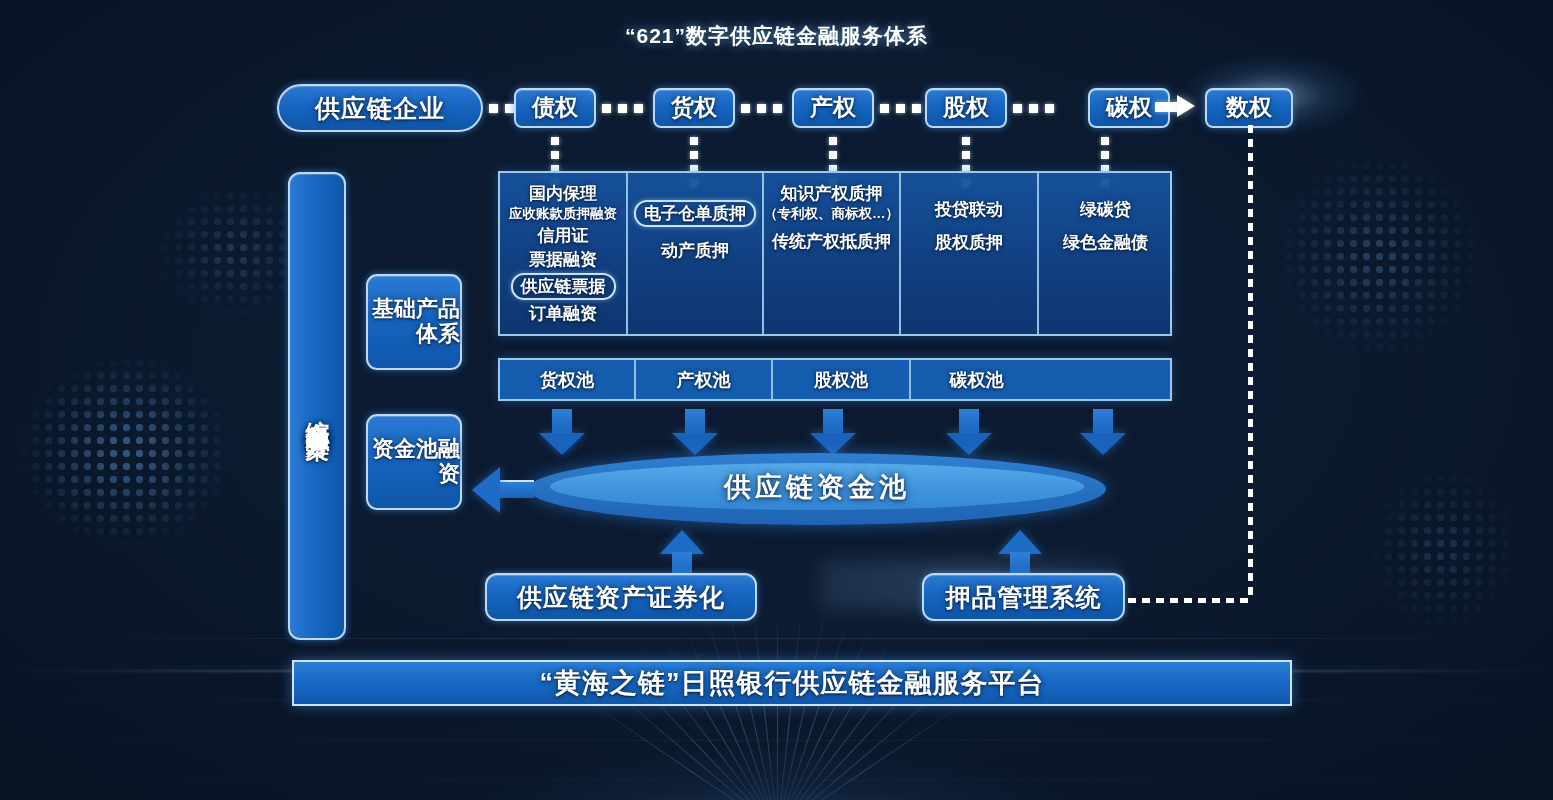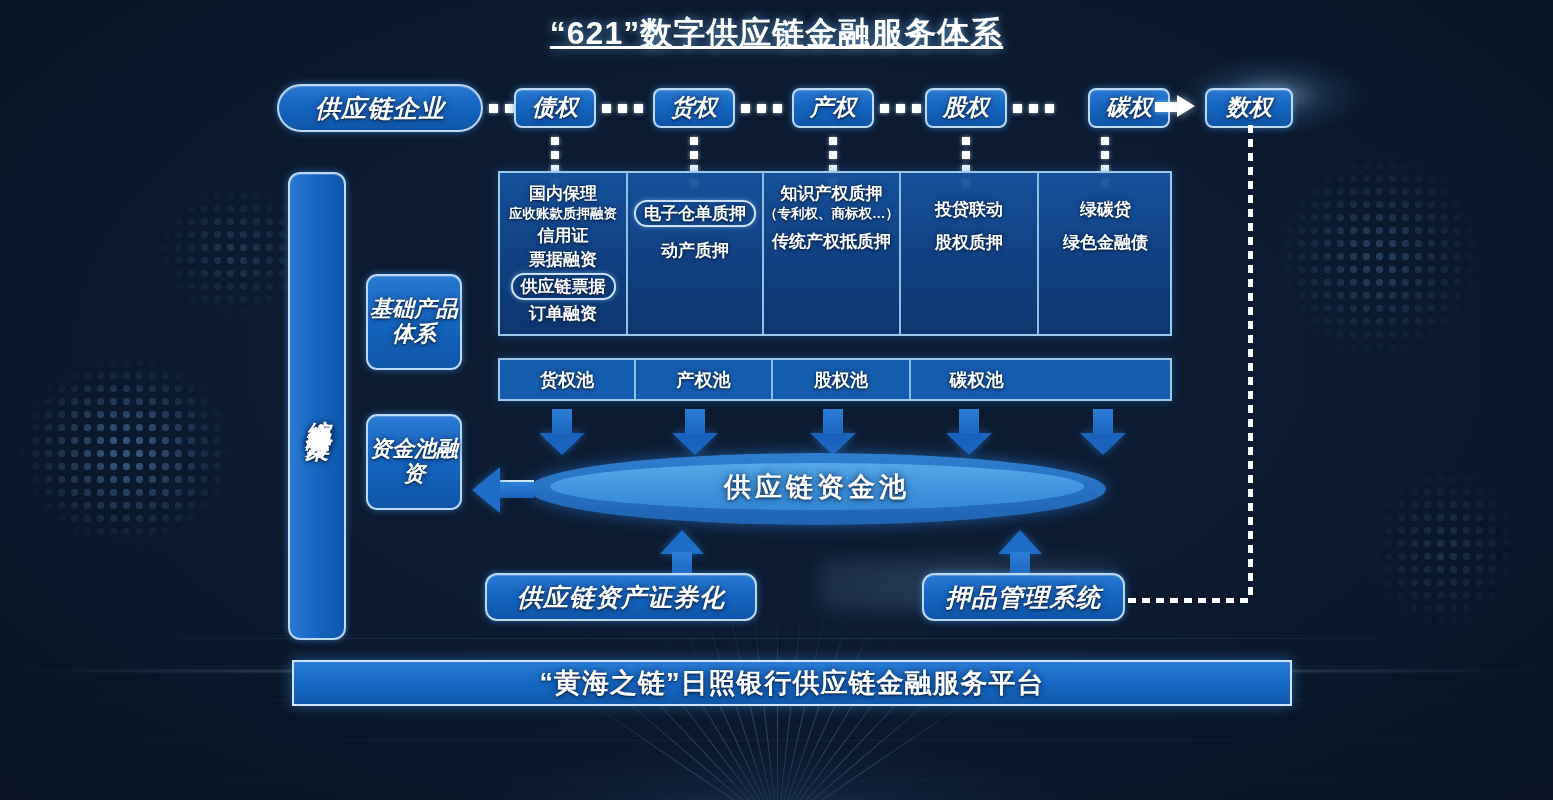--- a/index.html
+++ b/index.html
@@ -84,41 +84,39 @@
   .blurbar{
     position:absolute; left:820px; top:560px; width:300px; height:50px;
     background:linear-gradient(90deg, rgba(110,150,200,0.16), rgba(140,180,225,0.22), rgba(110,150,200,0.10));
     filter:blur(9px); border-radius:6px;
   }
 
   
   .stage{ position:absolute; inset:0; }
 
   .title{
-    position:absolute; left:0; right:0; top:12px;
+    position:absolute; left:0; right:0; top:22px;
     text-align:center;
-    font-size:32px; font-weight:bold; letter-spacing:1px;
+    font-size:21px; font-weight:bold; letter-spacing:1px;
     color:#ffffff;
     text-shadow:0 0 10px rgba(120,190,255,.75), 0 1px 2px rgba(0,0,0,.8);
-    text-decoration:underline;
   }
 
   
   .btn{
     position:absolute;
     display:flex; align-items:center; justify-content:center;
     color:#fff; font-weight:bold;
     background:linear-gradient(180deg,#2a7ad4 0%, #1565c0 48%, #0f56a8 100%);
     border:2px solid #bcd8f2;
     border-radius:9px;
     box-shadow:0 0 7px rgba(60,140,225,.65), inset 0 1px 0 rgba(255,255,255,.22);
     text-shadow:0 0 6px rgba(10,40,90,.9), 0 1px 2px rgba(0,0,0,.7);
     line-height:1.12;
-    text-align:center;
-    font-style:italic;
+    text-align:right;
   }
 
   #enterprise{
     left:277px; top:84px; width:206px; height:48px;
     border-radius:26px; font-size:25px; letter-spacing:1px;
   }
 
   .chain-node{ top:88px; height:40px; width:82px; font-size:23px; border-radius:8px; }
 
   .chain-dots{

